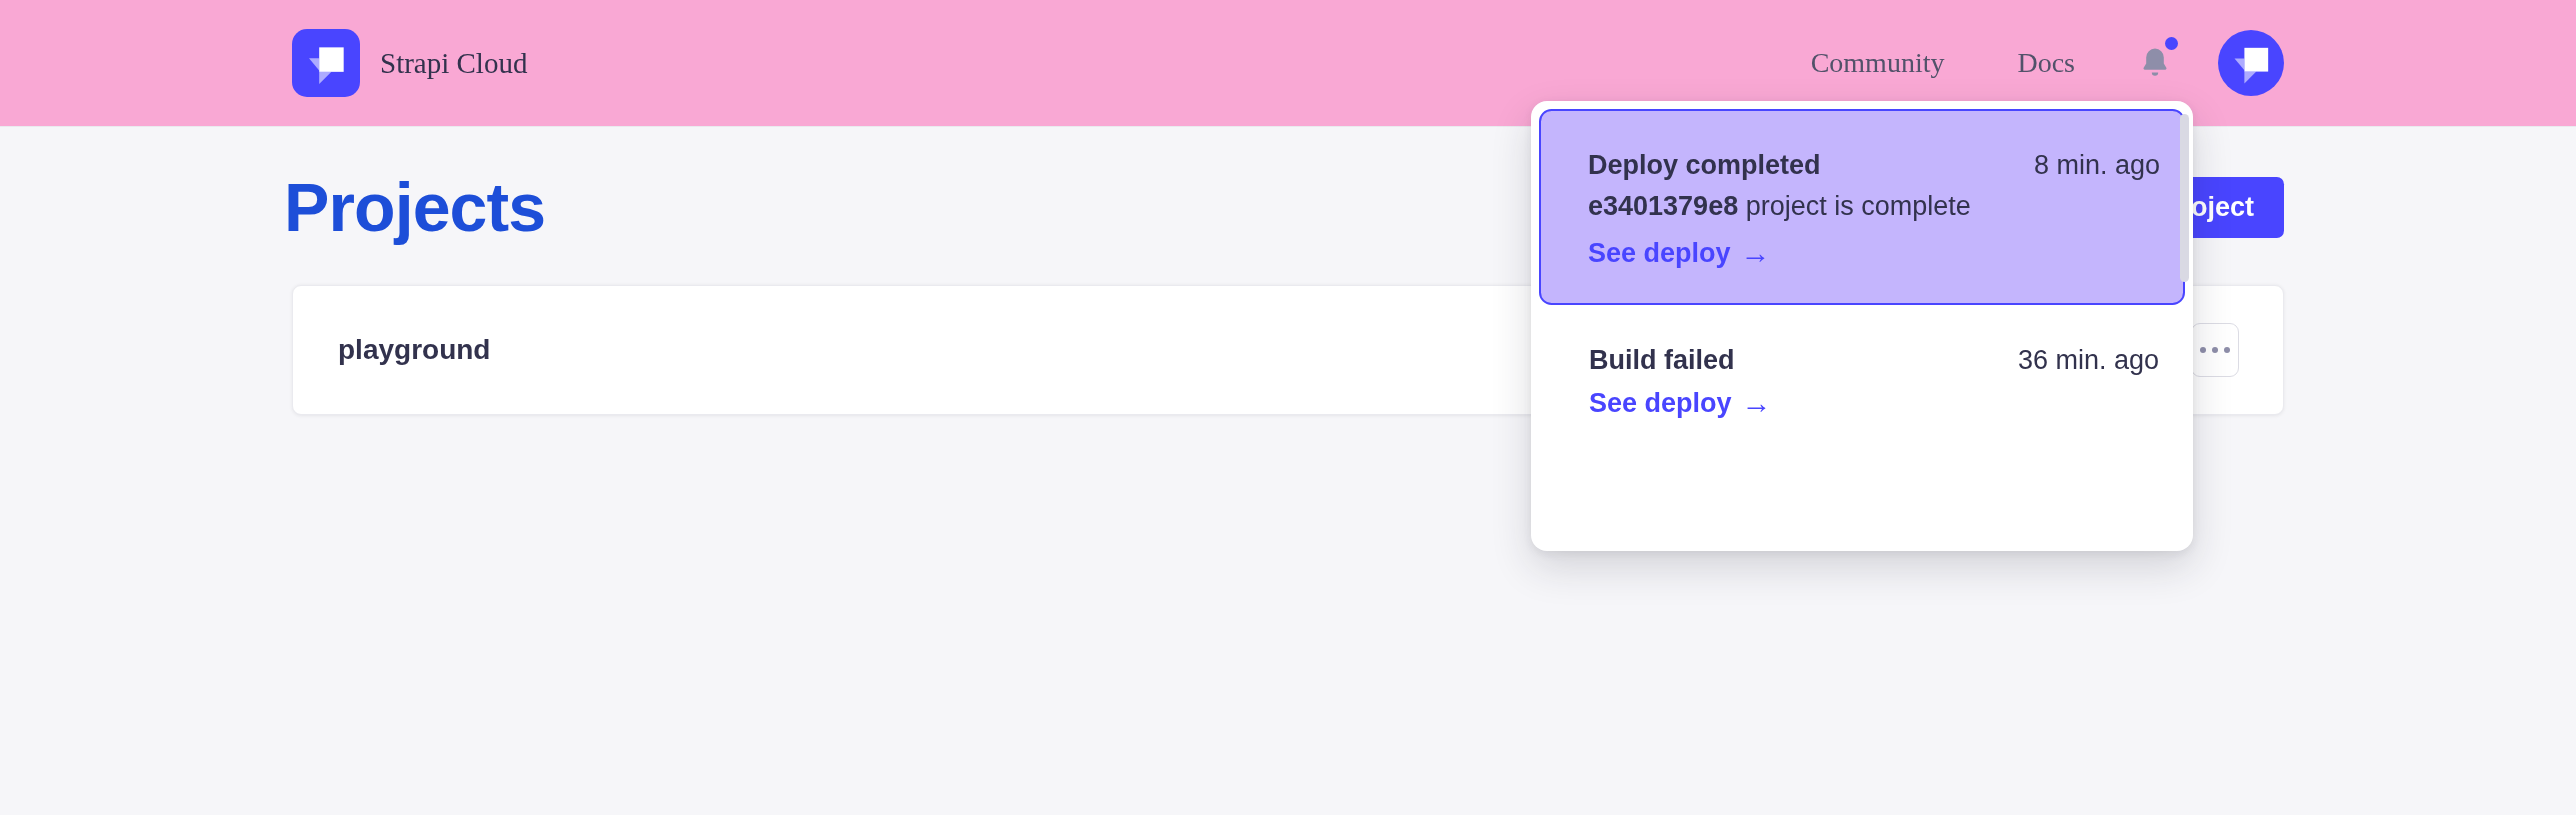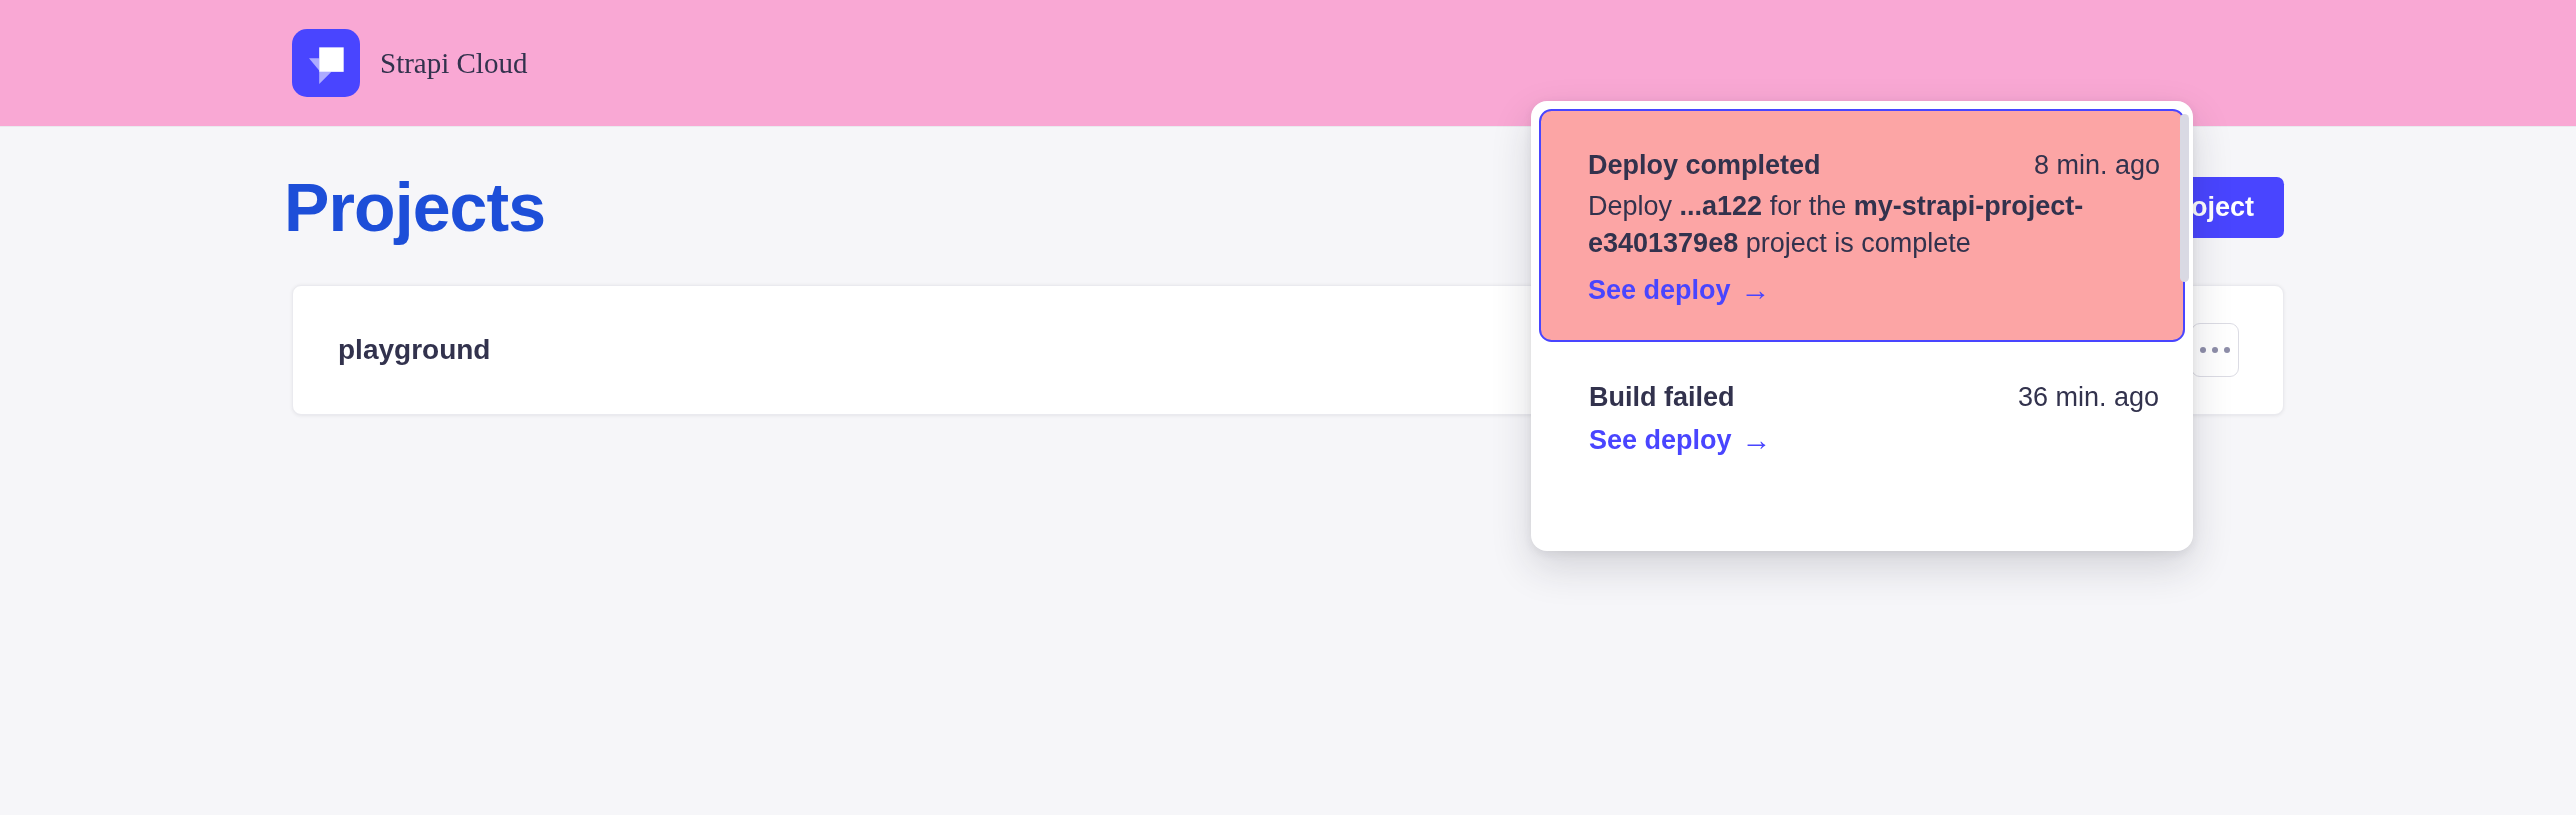--- a/index.html
+++ b/index.html
@@ -77,21 +77,21 @@
 
   
   .notif-panel {
     position: absolute; left: 1531px; top: 101px; width: 662px; height: 450px;
     background: #ffffff; border-radius: 16px; padding: 8px;
     box-shadow: 0 2.7px 9px rgba(33,33,52,0.08), 0 16px 40px rgba(33,33,52,0.16);
     z-index: 30;
   }
   .notif-card { border-radius: 12.5px; cursor: pointer; }
   .notif-card.highlighted {
-    background: #fca5a5; border: 2.7px solid #4945ff;
+    background: #c4b5fd; border: 2.7px solid #4945ff;
     padding: 38px 23px 34px 47px;
   }
   .notif-card.plain { padding: 39px 26px 18px 50px; }
   .notif-head { display: flex; justify-content: space-between; align-items: baseline; }
   .notif-title { font-size: 27px; font-weight: 700; color: #32324d; line-height: 32px; }
   .notif-time { font-size: 27px; font-weight: 400; color: #32324d; line-height: 32px; text-align: center; }
   .notif-body { margin-top: 7.2px; font-size: 27px; line-height: 37px; color: #32324d; }
   .notif-body .seg-bold { font-weight: 700; }
   .notif-link {
     margin-top: 11.6px; display: flex; align-items: center; gap: 10px;
@@ -112,20 +112,38 @@
   <div class="header">
     <div class="header-inner">
       <div class="logo-tile">
         <svg viewBox="0 0 100 100">
           <rect x="40" y="27" width="36" height="36" fill="#ffffff"></rect>
           <polygon points="25,43 40,43 40,61" fill="#ffffff" opacity="0.55"></polygon>
           <polygon points="40,63 58,63 40,81" fill="#ffffff" opacity="0.55"></polygon>
         </svg>
       </div>
       <span class="brand-text">Strapi Cloud</span>
+      <div class="nav">
+        <a class="nav-link">Community</a>
+        <a class="nav-link">Docs</a>
+        <div class="bell-wrap">
+          <svg viewBox="0 0 24 26">
+            <path fill="#8e8ea9" d="M12 2.2a6.6 6.6 0 0 0-6.6 6.6v4.6l-1.9 3.1a1 1 0 0 0 .85 1.5h15.3a1 1 0 0 0 .85-1.5l-1.9-3.1V8.8A6.6 6.6 0 0 0 12 2.2z"></path>
+            <path fill="#8e8ea9" d="M9.6 20.2a2.4 2.4 0 0 0 4.8 0z"></path>
+          </svg>
+          <span class="notif-dot"></span>
+        </div>
+        <div class="avatar">
+          <svg viewBox="0 0 100 100">
+            <rect x="40" y="27" width="36" height="36" fill="#ffffff"></rect>
+            <polygon points="25,43 40,43 40,61" fill="#ffffff" opacity="0.55"></polygon>
+            <polygon points="40,63 58,63 40,81" fill="#ffffff" opacity="0.55"></polygon>
+          </svg>
+        </div>
+      </div>
     </div>
   </div>
 
   <h1 class="page-title">Projects</h1>
 
   <button class="create-btn">Create project</button>
 
   <div class="project-card">
     <span class="project-name">playground</span>
     <div class="dots-btn">
@@ -136,21 +154,20 @@
   </div>
 
   <div class="notif-panel">
 
     <div class="notif-card highlighted">
       <div class="notif-head">
         <span class="notif-title">Deploy completed</span>
         <span class="notif-time">8 min. ago</span>
       </div>
       <div class="notif-body">
-          <div><span>Deploy </span><span class="seg-bold">...a122</span><span> for the </span><span class="seg-bold">my-strapi-project-</span></div>
           <div><span class="seg-bold">e3401379e8</span><span> project is complete</span></div>
         </div>
       <a class="notif-link">
         <span>See deploy</span>
         <span class="arrow-icon">→</span>
       </a>
     </div>
 
     <div class="notif-card plain">
       <div class="notif-head">

